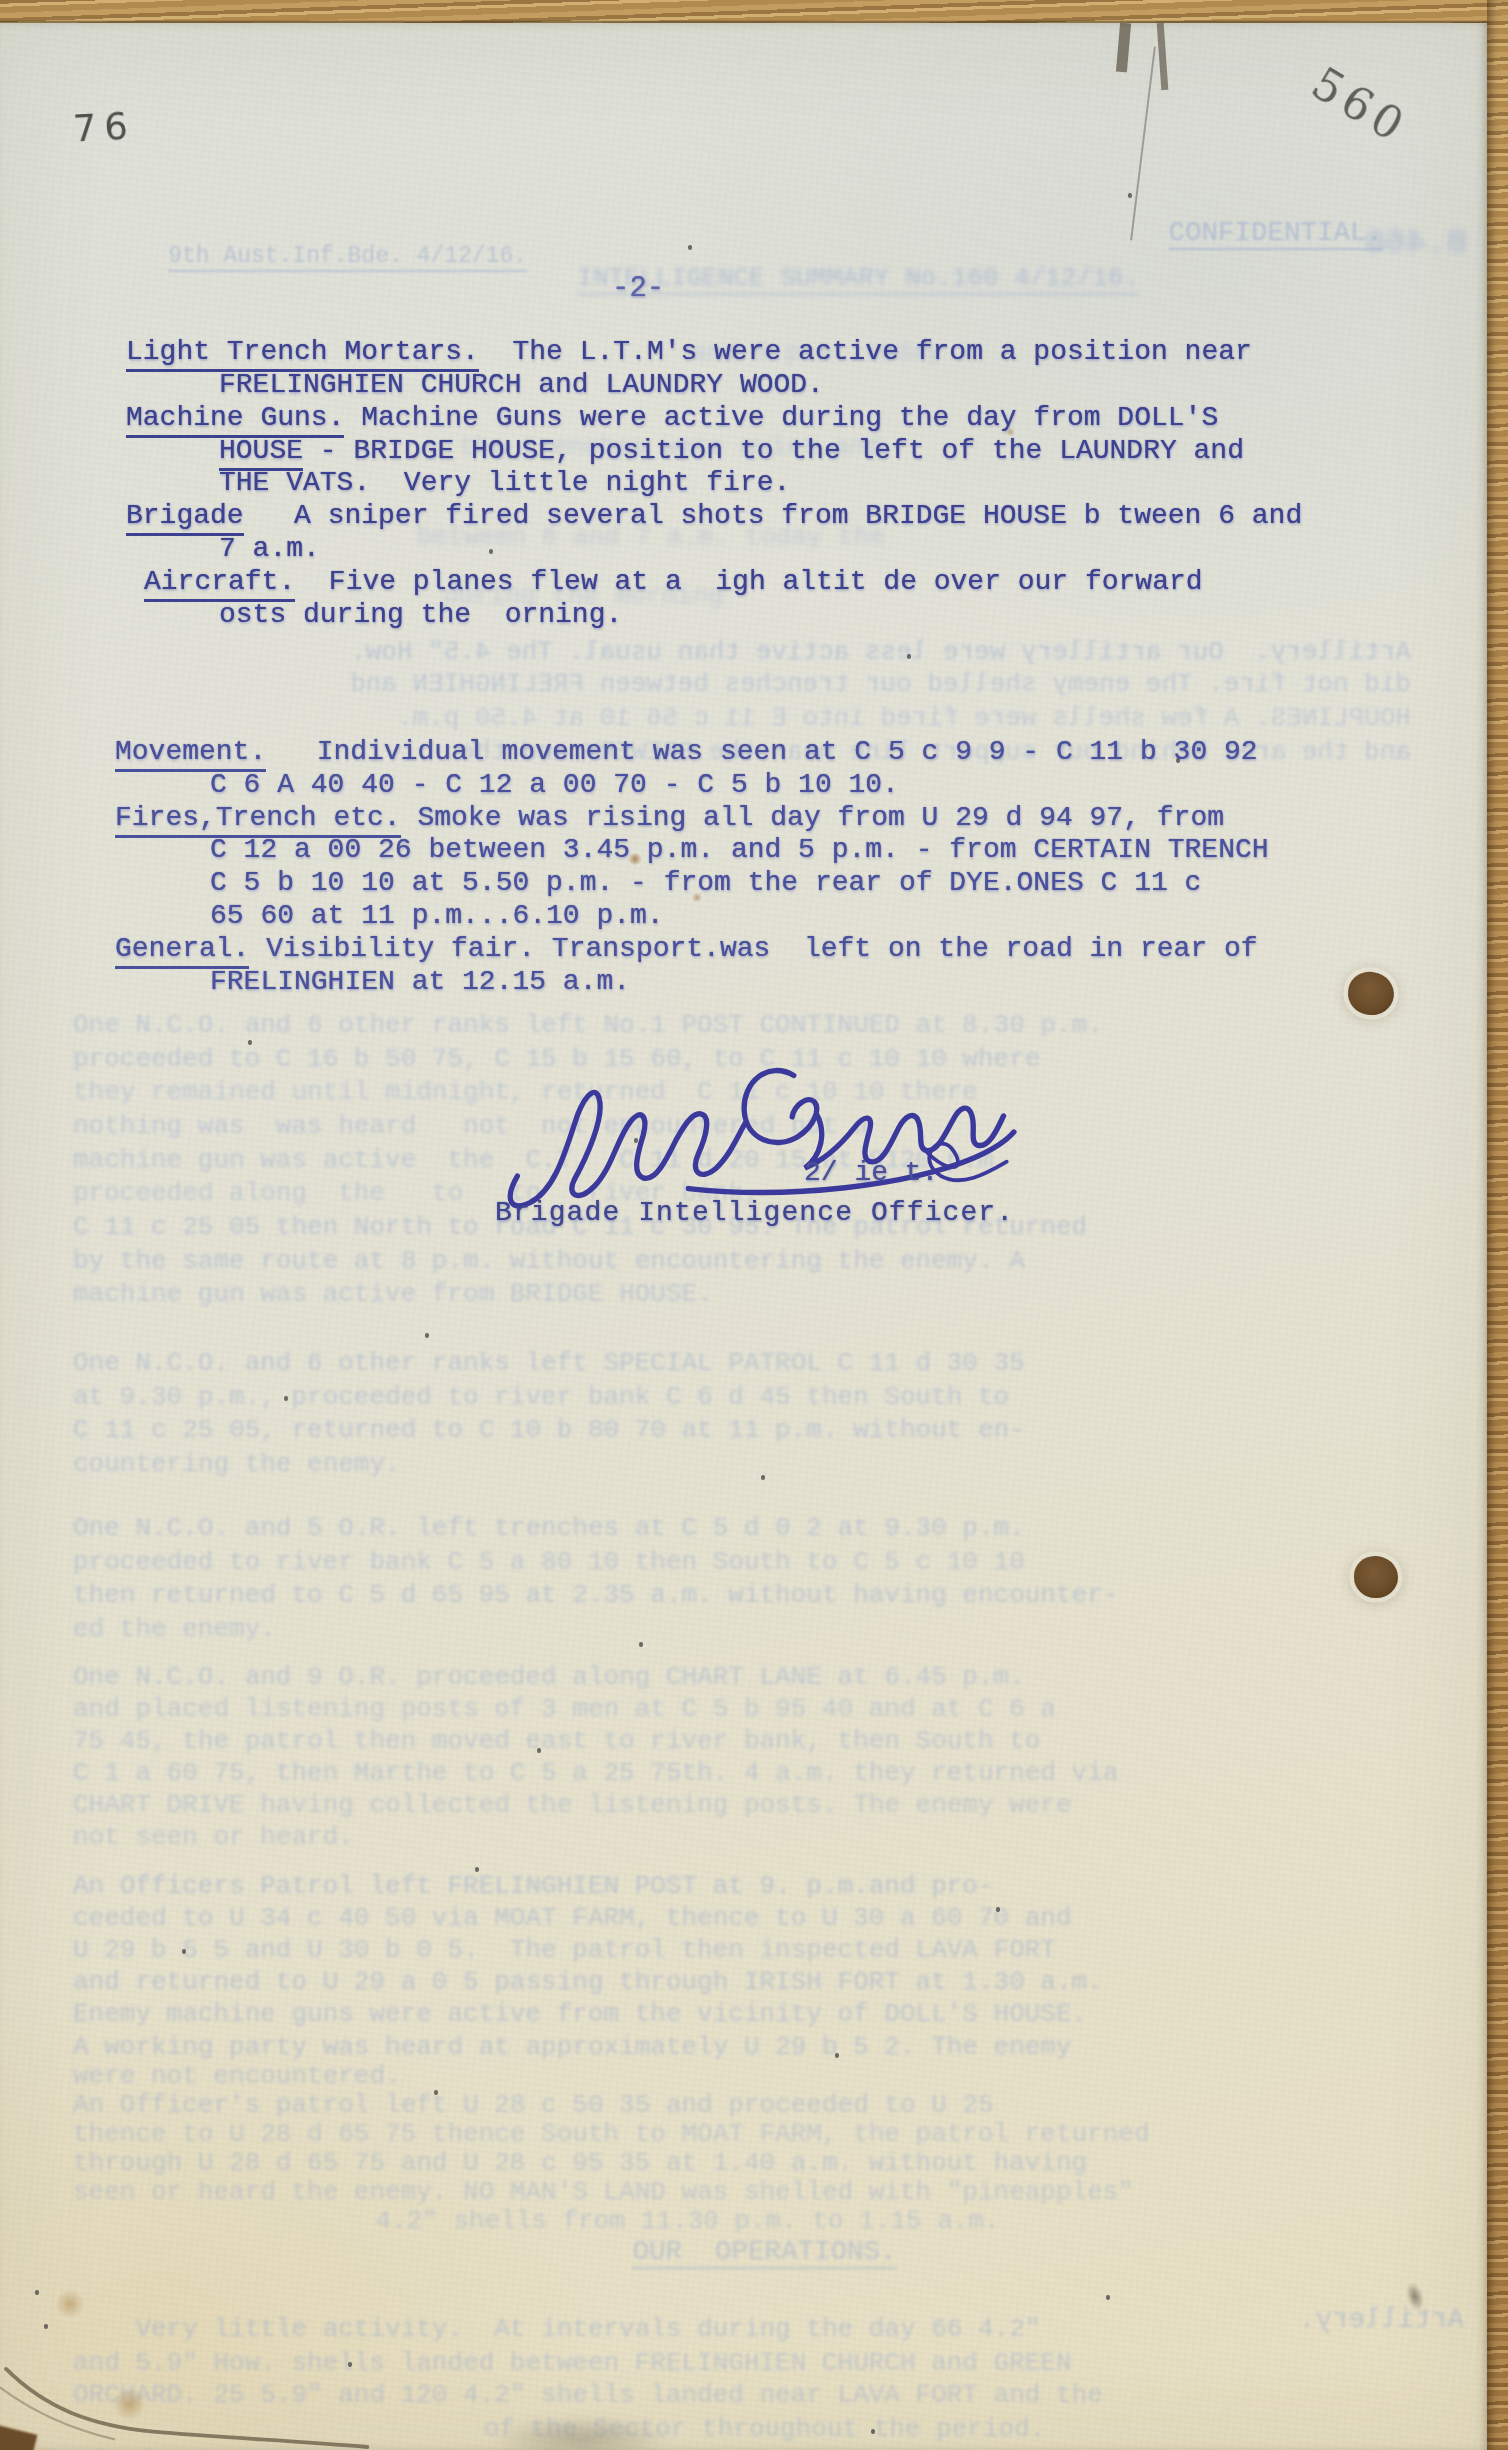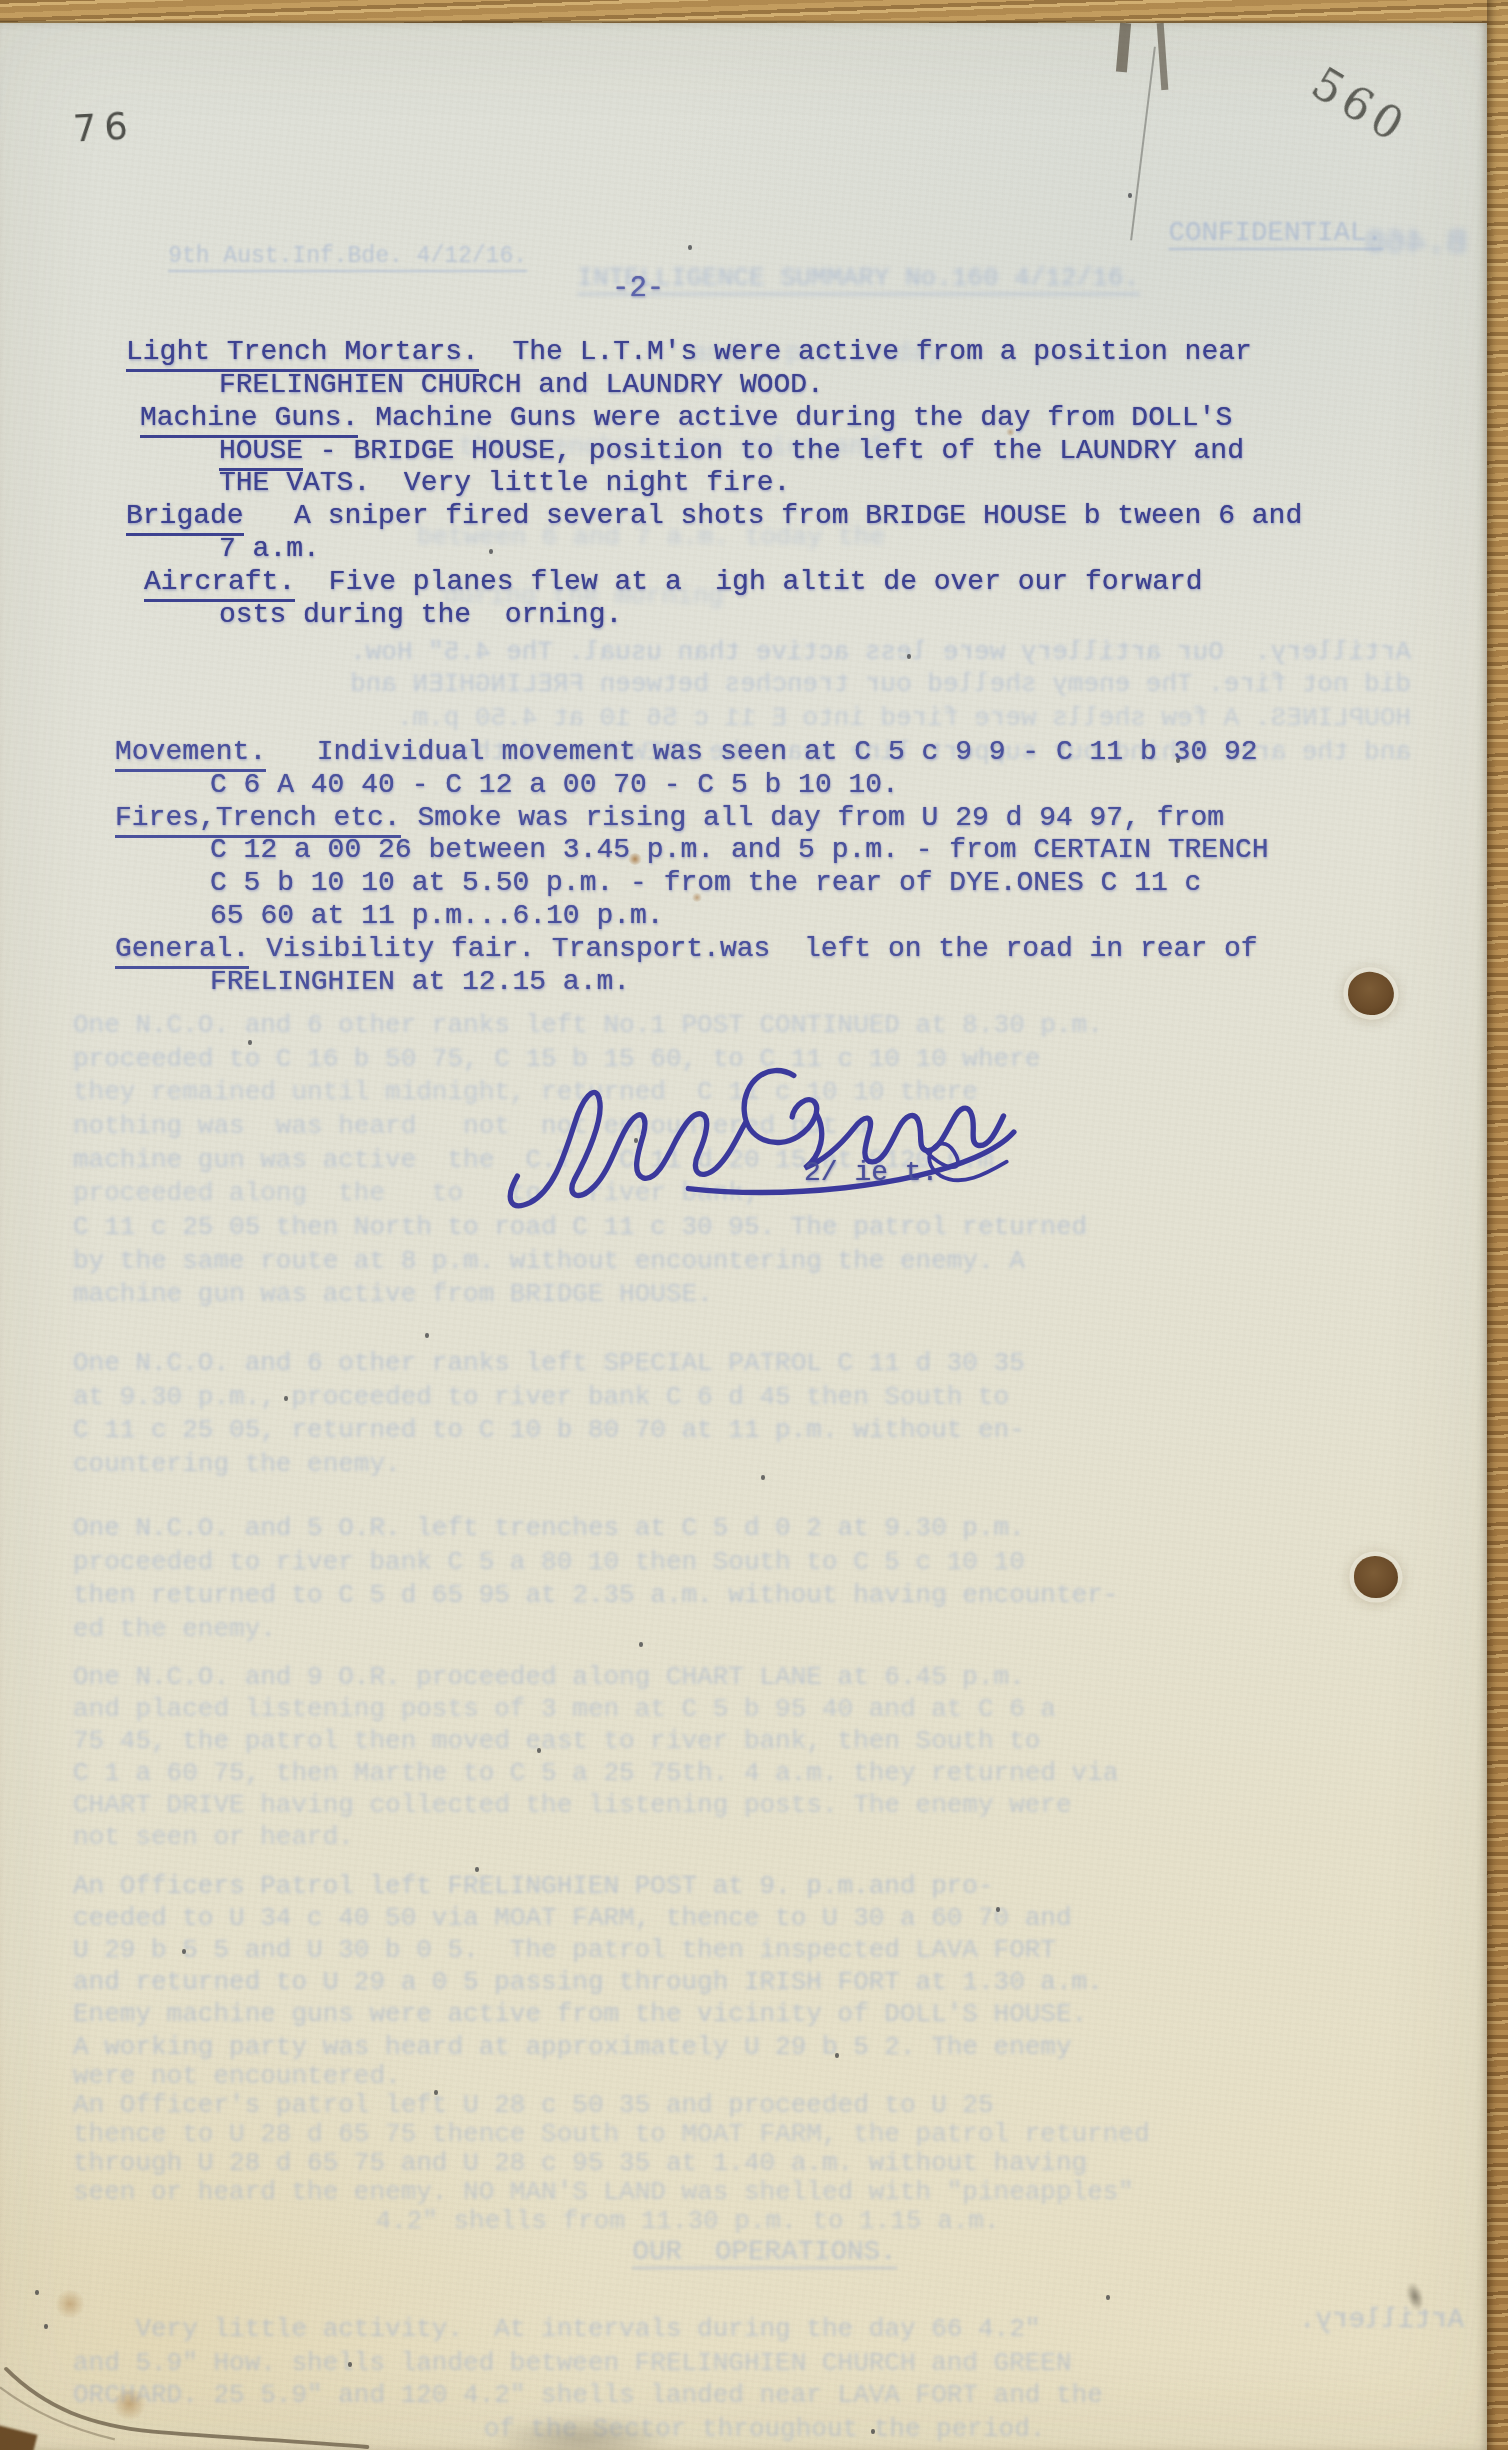--- a/index.html
+++ b/index.html
@@ -99,21 +99,21 @@
         <div class="bleed-line mir" style="left: 1219px; top: 2283px; width: 245px; font-size: 27.5px; opacity: 0.46; filter: blur(1.8px);"><span>Artillery.</span></div>
         <div class="bleed-line" style="left: 73px; top: 2293px; width: 1338px; font-size: 26px; opacity: 0.42; filter: blur(1.5px);"><span>    Very little activity.  At intervals during the day 66 4.2"</span></div>
         <div class="bleed-line" style="left: 73px; top: 2327px; width: 1338px; font-size: 26px; opacity: 0.4; filter: blur(1.4px);"><span>and 5.9" How. shells landed between FRELINGHIEN CHURCH and GREEN</span></div>
         <div class="bleed-line" style="left: 73px; top: 2359px; width: 1338px; font-size: 26px; opacity: 0.4; filter: blur(1.4px);"><span>ORCHARD. 25 5.9" and 120 4.2" shells landed near LAVA FORT and the</span></div>
         <div class="bleed-line" style="left: 306px; top: 2393px; width: 917px; font-size: 26px; opacity: 0.38; filter: blur(1.4px); text-align: center;"><span>of the Sector throughout the period.</span></div>
       </div>
 
     <div id="typed-layer">
         <div class="typed-line" style="left: 126px; top: 315px; color: rgb(61, 66, 144);"><span class="u">Light Trench Mortars.</span><span>  The L.T.M's were active from a position near</span></div>
         <div class="typed-line" style="left: 219px; top: 348px; color: rgb(61, 66, 144);"><span>FRELINGHIEN CHURCH and LAUNDRY WOOD.</span></div>
-        <div class="typed-line" style="left: 140px; top: 381px; color: rgb(61, 66, 144);"><span class="u">Machine Guns.</span><span> Machine Guns were active during the day from DOLL'S</span></div>
+        <div class="typed-line" style="left: 126px; top: 381px; color: rgb(61, 66, 144);"><span class="u">Machine Guns.</span><span> Machine Guns were active during the day from DOLL'S</span></div>
         <div class="typed-line" style="left: 219px; top: 414px; color: rgb(61, 66, 144); text-align: right;"><span class="u">HOUSE</span><span> - BRIDGE HOUSE, position to the left of the LAUNDRY and</span></div>
         <div class="typed-line" style="left: 219px; top: 446px; color: rgb(61, 66, 144);"><span>THE VATS.  Very little night fire.</span></div>
         <div class="typed-line" style="left: 126px; top: 479px; color: rgb(61, 66, 144);"><span class="u">Brigade</span><span>   A sniper fired several shots from BRIDGE HOUSE b tween 6 and</span></div>
         <div class="typed-line" style="left: 219px; top: 512px; color: rgb(61, 66, 144);"><span>7 a.m.</span></div>
         <div class="typed-line" style="left: 144px; top: 545px; color: rgb(61, 66, 144); text-align: right;"><span class="u">Aircraft.</span><span>  Five planes flew at a  igh altit de over our forward</span></div>
         <div class="typed-line" style="left: 219px; top: 578px; color: rgb(61, 66, 144);"><span>osts during the  orning.</span></div>
         <div class="typed-line" style="left: 115px; top: 715px; color: rgb(74, 81, 156);"><span class="u">Movement.</span><span>   Individual movement was seen at C 5 c 9 9 - C 11 b 30 92</span></div>
         <div class="typed-line" style="left: 210px; top: 748px; color: rgb(74, 81, 156);"><span>C 6 A 40 40 - C 12 a 00 70 - C 5 b 10 10.</span></div>
         <div class="typed-line" style="left: 115px; top: 781px; color: rgb(74, 81, 156);"><span class="u">Fires,Trench etc.</span><span> Smoke was rising all day from U 29 d 94 97, from</span></div>
         <div class="typed-line" style="left: 210px; top: 813px; color: rgb(74, 81, 156);"><span>C 12 a 00 26 between 3.45 p.m. and 5 p.m. - from CERTAIN TRENCH</span></div>
@@ -132,20 +132,21 @@
     <svg style="left:493px;top:1021px;transform:rotate(-4deg);" width="535" height="161" viewBox="0 0 700 210">
       <g fill="none" stroke="#2f2d98" stroke-width="7" stroke-linecap="round" opacity="0.93">
         <path d="M28 150 C8 180 16 196 42 186 C78 170 94 118 112 76 C126 46 140 40 142 58 C146 84 120 132 102 160 C90 180 106 190 128 170 C152 148 162 110 180 90 C196 72 204 84 196 108 C186 134 178 158 192 164 C208 170 224 142 238 118 C252 96 264 82 274 86 C286 90 278 116 266 138 C254 160 266 174 288 158 C306 144 318 120 330 102"></path>
         <path d="M398 44 C366 22 330 48 330 86 C330 124 368 140 398 124 C420 112 430 90 422 80 C414 72 396 82 392 98 M424 96 C436 122 426 152 404 166 C428 158 452 140 472 118 C488 100 498 104 492 122 C484 144 478 162 492 164 C506 166 518 142 530 122 C540 106 552 102 556 114 C562 130 552 150 564 154 C578 158 590 134 602 116 C612 100 622 98 626 110 C632 126 620 148 632 152 C646 156 658 134 668 116"></path>
         <path d="M250 182 C380 206 540 198 626 168 C660 156 672 146 680 138"></path>
         <path d="M560 150 C584 184 616 188 600 158 C584 128 548 164 580 188 C606 206 640 190 668 176" stroke-width="5"></path>
       </g>
     </svg>
 
     <div class="typed-line" style="left:804px;top:1136px;color:#4a4f9a;">2/ ie t.</div>
+    <div class="typed-line" style="left:495px;top:1176px;color:#40458f;letter-spacing:1.1px;">Brigade Intelligence Officer.</div>
 
     <div class="hole" style="left:1348px;top:949px;width:46px;height:43px;transform:rotate(8deg);"></div>
     <div class="hole" style="left:1354px;top:1533px;width:44px;height:42px;"></div>
 
     <div class="stain" style="left:54px;top:2267px;width:32px;height:27.5px;background:radial-gradient(circle,#a5793f,transparent 70%);opacity:.45;"></div>
     <div class="stain" style="left:112px;top:2365px;width:35px;height:32px;background:radial-gradient(circle,#a5793f,transparent 70%);opacity:.5;"></div>
     <div class="stain" style="left:628px;top:830px;width:13.8px;height:11.5px;background:radial-gradient(circle,#a06a30,transparent 75%);opacity:.75;"></div>
     <div class="stain" style="left:692px;top:870px;width:10px;height:9.2px;background:radial-gradient(circle,#a06a30,transparent 75%);opacity:.55;"></div>
     <div class="stain" style="left:1006px;top:405px;width:9.2px;height:8.4px;background:radial-gradient(circle,#9a6a34,transparent 75%);opacity:.5;"></div>
     <div class="stain" style="left:459px;top:2385px;width:245px;height:61px;background:radial-gradient(closest-side,#6a6150,transparent 75%);opacity:.38;filter:blur(4.6px);"></div>

